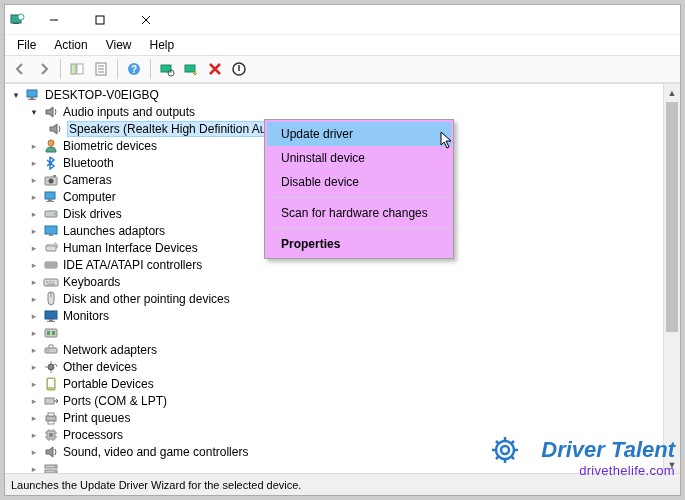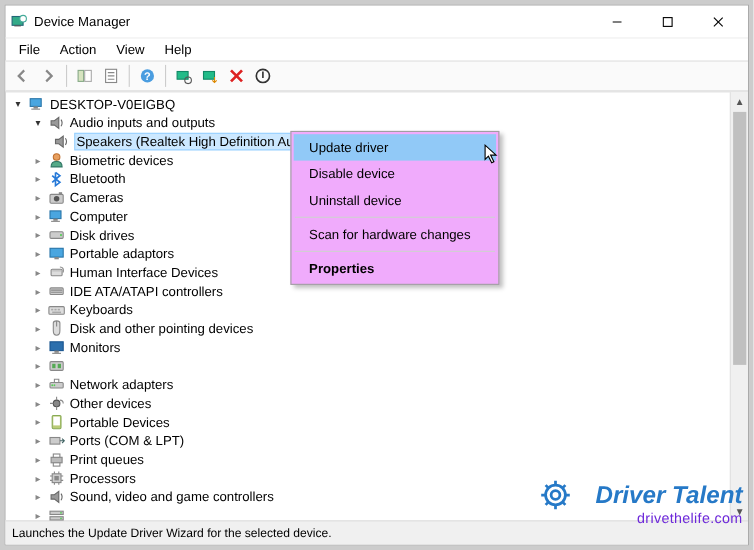--- a/index.html
+++ b/index.html
@@ -75,21 +75,20 @@
 <div class="window">
 
   <div class="titlebar">
     <span class="icon">
       <svg width="16" height="16" viewBox="0 0 16 16">
           <rect x="2" y="3" width="10" height="8" fill="#3a8" stroke="#267"></rect>
           <rect x="4" y="11" width="6" height="1" fill="#555"></rect>
           <circle cx="12" cy="5" r="3" fill="#fff" stroke="#4a9"></circle>
         </svg>
     </span>
-    <span class="title">Device Manager</span>
     <div class="winbtns">
       <div class="winbtn">
           <svg width="10" height="10">
             <line x1="1" y1="5" x2="9" y2="5" stroke="#000" stroke-width="1"></line>
           </svg>
         </div>
       <div class="winbtn">
           <svg width="10" height="10">
             <rect x="1" y="1" width="8" height="8" fill="none" stroke="#000" stroke-width="1"></rect>
           </svg>
@@ -254,21 +253,21 @@
     <span class="label ">Disk drives</span>
   </div>
         <div class="node" style="padding-left:22px">
     <span class="expander">▸</span>
     <span class="nodeicon">
             <svg width="16" height="16" viewBox="0 0 16 16">
               <rect x="2" y="3" width="12" height="8" fill="#4aa6e0" stroke="#2975a8"></rect>
               <rect x="6" y="11" width="4" height="2" fill="#888"></rect>
             </svg>
           </span>
-    <span class="label ">Portable adaptors</span>
+    <span class="label ">Launches adaptors</span>
   </div>
         <div class="node" style="padding-left:22px">
     <span class="expander">▸</span>
     <span class="nodeicon">
             <svg width="16" height="16" viewBox="0 0 16 16">
               <rect x="3" y="5" width="10" height="6" rx="1" fill="#ddd" stroke="#888"></rect>
               <rect x="4" y="6" width="8" height="1" fill="#bbb"></rect>
               <path d="M11 3 Q15 3 14 8" fill="none" stroke="#888"></path>
             </svg>
           </span>
@@ -429,22 +428,22 @@
     </div>
   </div>
 
   <div class="statusbar">
     <span>Launches the Update Driver Wizard for the selected device.</span>
   </div>
 </div>
 
 <div class="contextmenu">
   <div class="cmitem hl">Update driver</div>
+  <div class="cmitem">Uninstall device</div>
   <div class="cmitem">Disable device</div>
-  <div class="cmitem">Uninstall device</div>
   <div class="cmsep"></div>
   <div class="cmitem">Scan for hardware changes</div>
   <div class="cmsep"></div>
   <div class="cmitem" style="font-weight:bold">Properties</div>
 </div>
 
 <svg class="cursor" style="left:440px;top:131px" width="16" height="20">
   <path d="M1 1 L1 14 L4 11 L7 17 L9 16 L6 10 L11 10 Z" fill="#fff" stroke="#000" stroke-width="1"></path>
 </svg>
 

